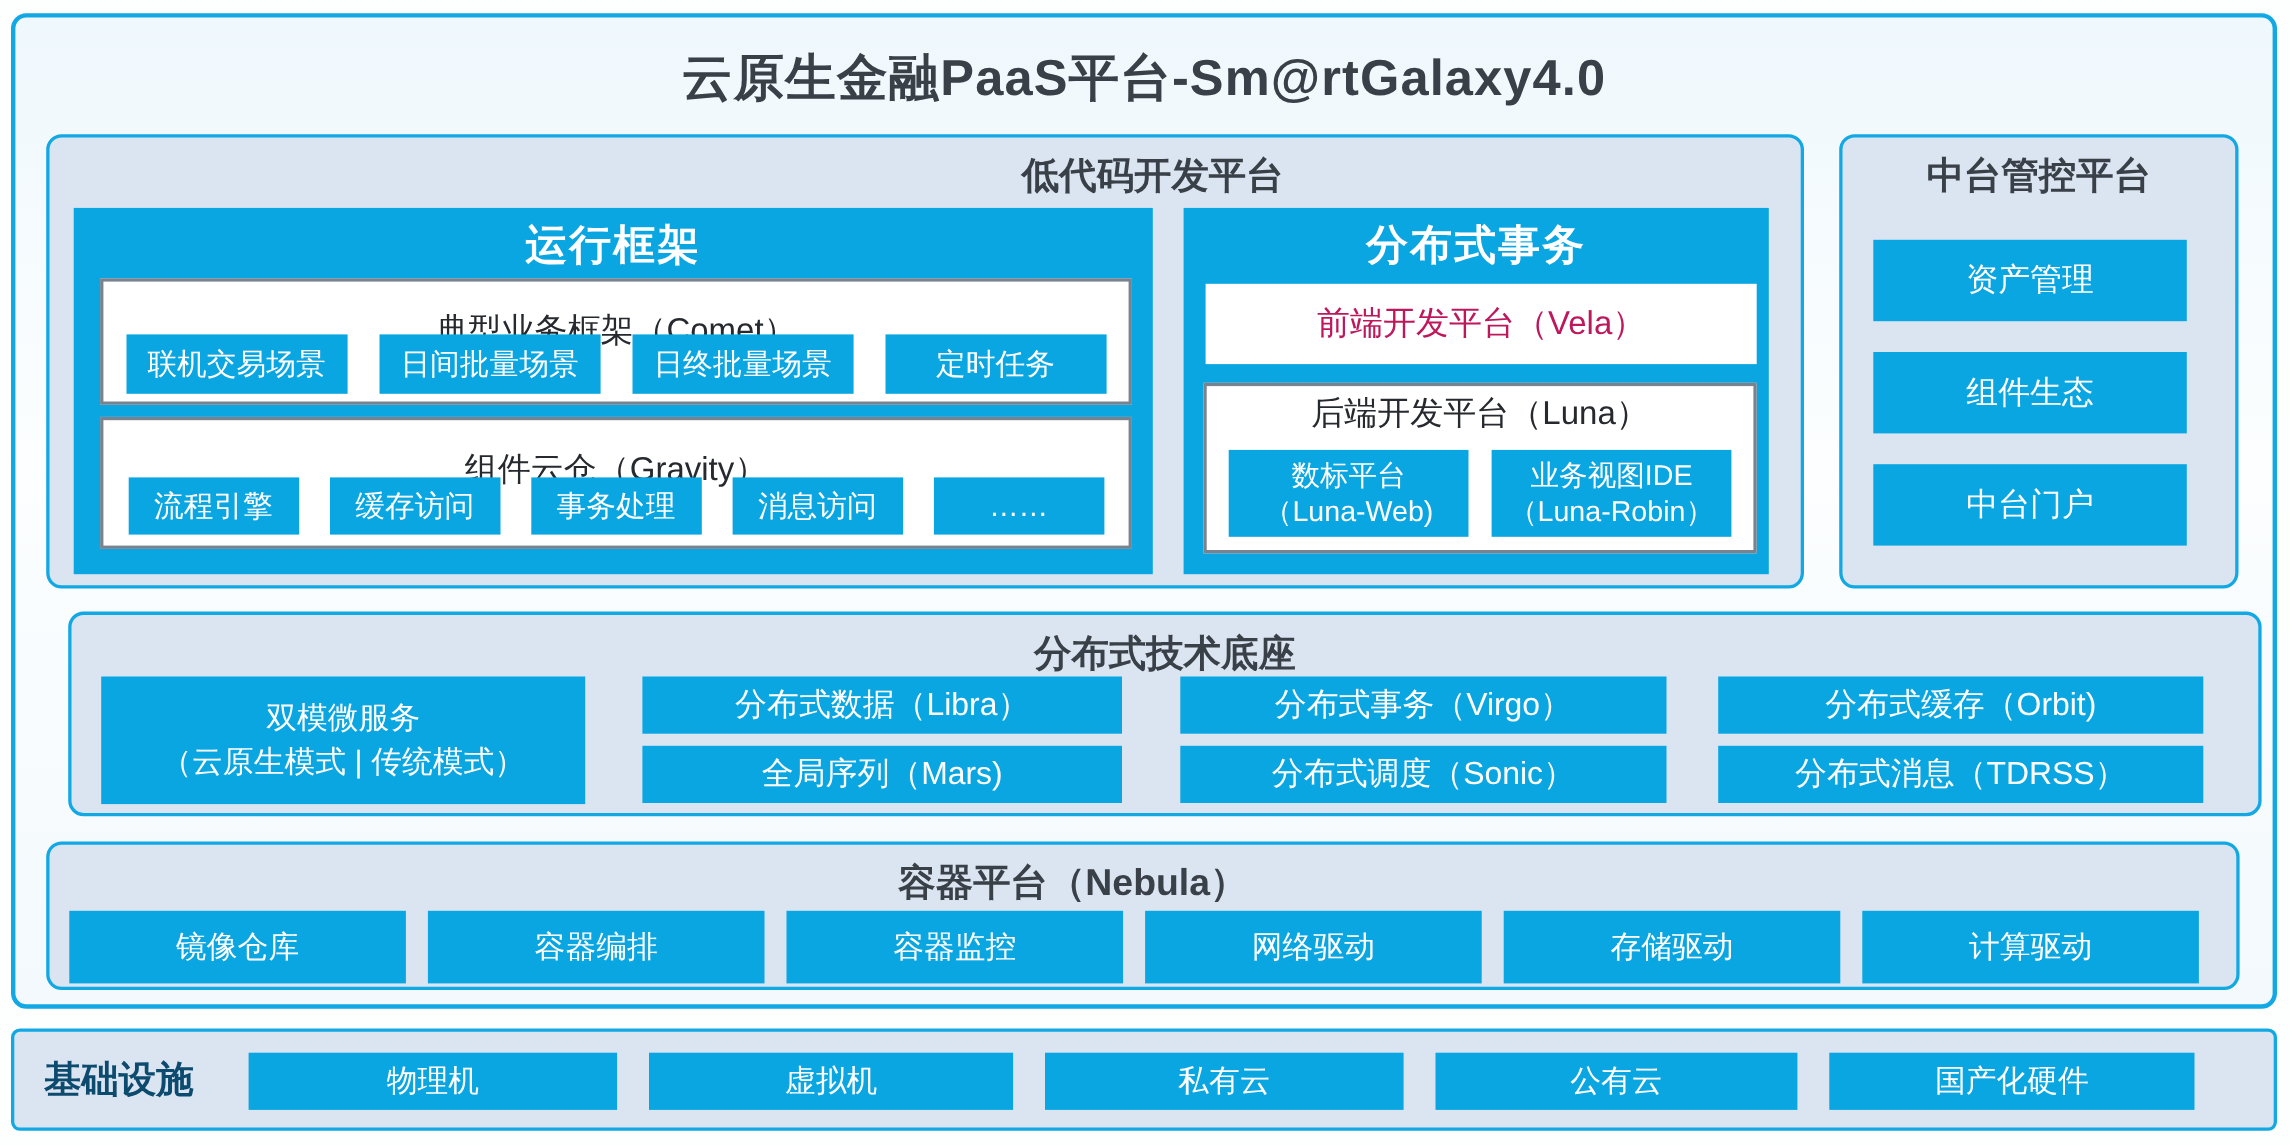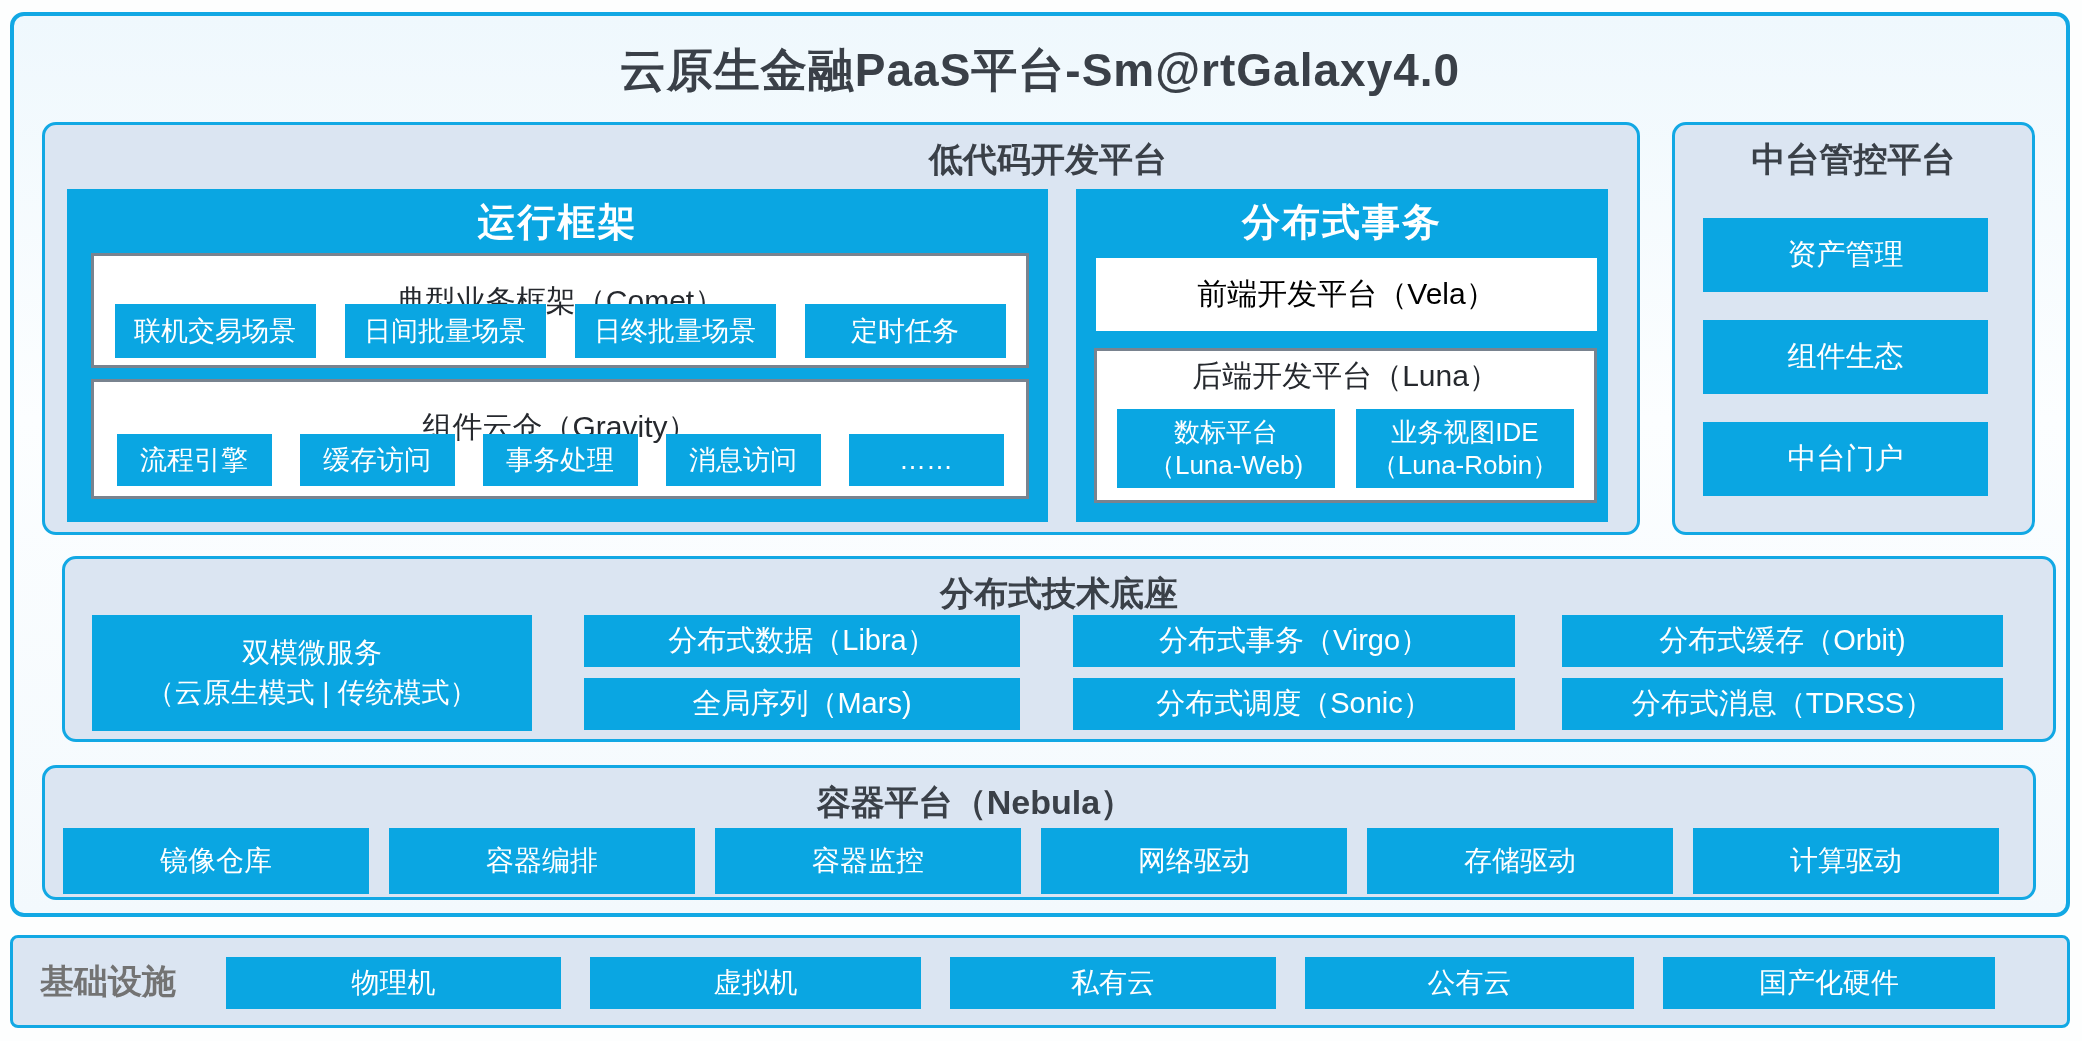--- a/index.html
+++ b/index.html
@@ -47,21 +47,21 @@
 
   
   .comet-row { position:absolute; left:0; right:0; top:48px; display:flex; justify-content:center; gap:29px; }
   .comet-row .btn { width:201px; height:54px; }
   .gravity-row { position:absolute; left:0; right:0; top:52px; display:flex; justify-content:center; gap:28px; }
   .gravity-row .btn { width:155px; height:52px; }
 
   .vela-box {
     position:absolute; left:20px; top:69px; width:501px; height:73px; background:#fff;
     display:flex; align-items:center; justify-content:center;
-    font-size:30px; font-weight:500; color:#000000;
+    font-size:30px; font-weight:500; color:#be185d;
   }
   .luna-row { position:absolute; left:0; right:0; top:58px; display:flex; justify-content:center; gap:21px; }
   .luna-row .btn { width:218px; height:79px; flex-direction:column; font-size:26px; line-height:33px; }
 
   
   .mid-item { position:absolute; left:28px; width:285px; height:74px; font-size:29px; }
 
   
   .dual-box {
     position:absolute; left:27px; top:56px; width:440px; height:116px;
@@ -74,21 +74,21 @@
   .nebula-row .btn { width:306px; height:66px; font-size:28px; }
 
   
   .infra-frame {
     position:absolute; left:10px; top:935px; width:2060px; height:93px;
     background:#dbe5f2; border:3px solid #12a8e4; border-radius:8px;
   }
   .infra-label {
     position:absolute; left:27px; top:0; height:100%;
     display:flex; align-items:center;
-    font-size:34px; font-weight:bold; color:#737373;
+    font-size:34px; font-weight:bold; color:#0c4a6e;
   }
   .infra-row { position:absolute; left:213px; top:19px; display:flex; gap:29px; }
   .infra-row .btn { height:52px; font-size:28px; }
   .infra-row .btn:nth-child(1){ width:335px; }
   .infra-row .btn:nth-child(2){ width:331px; }
   .infra-row .btn:nth-child(3){ width:326px; }
   .infra-row .btn:nth-child(4){ width:329px; }
   .infra-row .btn:nth-child(5){ width:332px; }
 </style>
 </head>

